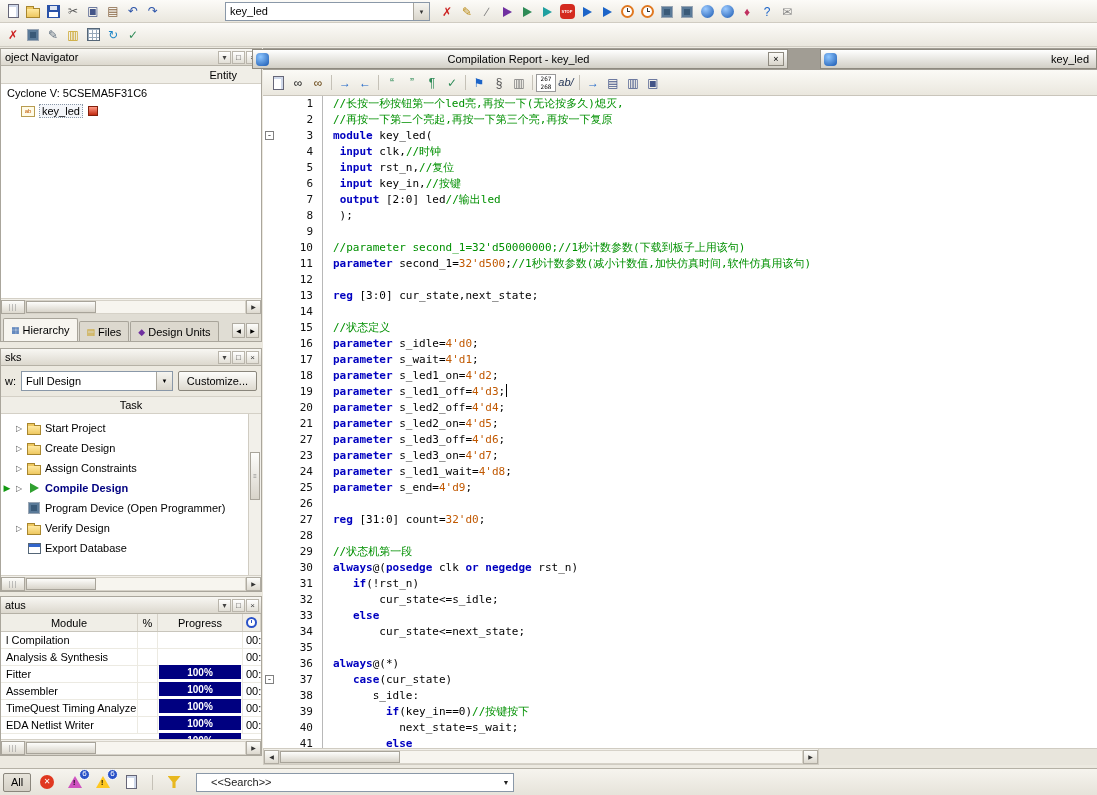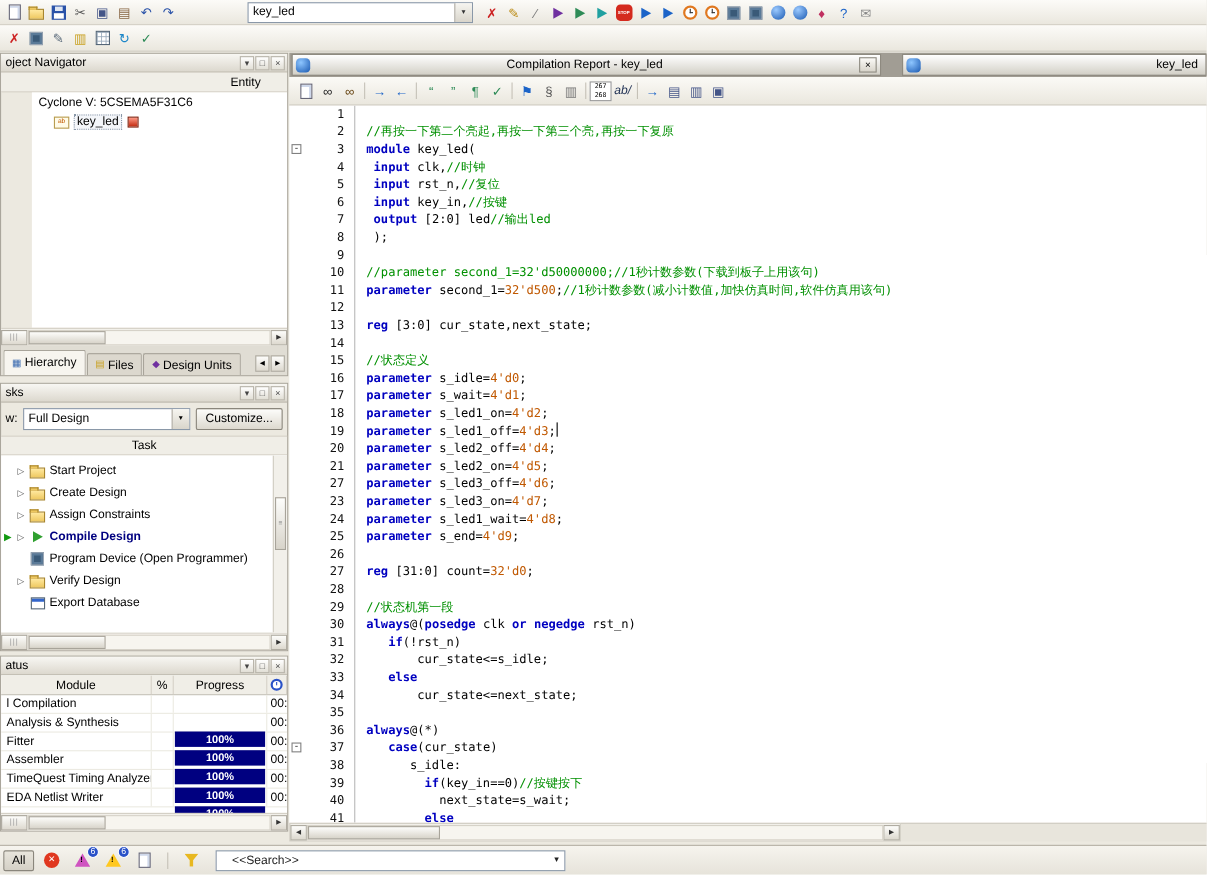--- a/index.html
+++ b/index.html
@@ -50,21 +50,21 @@
   
   .panel{position:absolute;left:0;width:262px;background:#ece9e0;border:1px solid #aaa69c;display:flex;flex-direction:column;}
   #project-navigator{top:48px;height:294px;}
   #tasks-panel{top:348px;height:244px;}
   #status-panel{top:596px;height:160px;}
   .dock-title{height:17px;flex:none;background:linear-gradient(#f8f7f3,#dcd8ce);border-bottom:1px solid #b5b1a6;display:flex;align-items:center;padding:0 2px 0 4px;}
   .dock-btns{margin-left:auto;display:flex;gap:1px;}
   .dock-btn{width:13px;height:13px;display:flex;align-items:center;justify-content:center;font-size:8px;color:#444;border:1px solid #b9b5ab;background:linear-gradient(#fff,#e2dfd6);}
 
   .nav-header{height:18px;flex:none;background:#f0eee7;border-bottom:1px solid #d4d0c6;display:flex;align-items:center;justify-content:flex-end;padding-right:24px;}
-  .nav-tree{background:#fff;flex:1;overflow:hidden;margin-left:28px;}
+  .nav-tree{background:#fff;flex:1;overflow:hidden;}
   .tree-row{height:18px;display:flex;align-items:center;padding-left:6px;white-space:nowrap;}
   .tree-row.ent{padding-left:20px;}
   .ent-label{border:1px dotted #8a98a8;padding:0 2px;margin-left:4px;background:#f4f6fa;}
 
   .hscroll{height:16px;flex:none;background:#f2f0ea;border-top:1px solid #d4d0c6;display:flex;align-items:center;}
   .hs-grip{width:24px;height:14px;background:linear-gradient(#fdfdfb,#ddd9cf);border:1px solid #aaa69c;color:#999;font-size:7px;display:flex;align-items:center;justify-content:center;letter-spacing:1px;flex:none;}
   .hs-track{flex:1;height:14px;background:#f7f5ef;border:1px solid #d6d2c8;position:relative;}
   .hs-thumb{position:absolute;left:0;top:0;width:70px;height:12px;background:linear-gradient(#fdfdfb,#d8d4ca);border:1px solid #a8a49a;}
   .hs-btn{width:15px;height:14px;border:1px solid #b0aca2;background:linear-gradient(#fdfdfb,#ddd9cf);display:flex;align-items:center;justify-content:center;font-size:6px;color:#333;flex:none;}
 
@@ -107,21 +107,21 @@
   
   #message-bar{position:absolute;left:0;top:768px;width:1097px;height:27px;background:linear-gradient(#f6f4ee,#e6e3da);border-top:1px solid #b5b1a6;display:flex;align-items:center;padding-left:3px;gap:6px;}
   .all-btn{width:28px;height:19px;border:1px solid #8a867c;background:linear-gradient(#e8e5dc,#d4d0c6);display:flex;align-items:center;justify-content:center;border-radius:2px;}
   .search-combo{width:318px;height:19px;background:#fff;border:1px solid #8a98a8;display:flex;align-items:center;margin-left:6px;}
   .search-combo .txt{flex:1;padding-left:14px;color:#222;}
   .search-combo .arr{width:14px;font-size:7px;color:#222;text-align:center;}
 
   
   #mdi-strip{position:absolute;left:263px;top:48px;width:834px;height:22px;background:#a19d94;}
   .child-title{position:absolute;top:49px;height:20px;background:linear-gradient(#ffffff,#d2cfc6);border:1px solid #8e8a80;display:flex;align-items:center;padding:0 3px;gap:3px;}
-  #report-title{left:265px;width:536px;}
+  #report-title{left:252px;width:536px;}
   #editor-title{left:820px;width:277px;}
   .win-ico{width:13px;height:13px;border-radius:4px;background:radial-gradient(circle at 35% 30%,#8ec6ff,#1857b0);flex:none;}
   .ct-text{flex:1;text-align:center;white-space:nowrap;overflow:hidden;}
   #editor-title .ct-text{text-align:right;padding-right:4px;}
   .win-close{width:16px;height:14px;background:linear-gradient(#fbfaf7,#d8d4ca);border:1px solid #8e8a80;display:flex;align-items:center;justify-content:center;font-size:9px;flex:none;}
 
   #editor-toolbar{position:absolute;left:263px;top:70px;width:834px;height:26px;background:linear-gradient(#fbfaf6,#eae7de);border-bottom:1px solid #c9c5bb;display:flex;align-items:center;padding-left:5px;}
 
   #code-area{position:absolute;left:263px;top:96px;width:834px;height:652px;background:#fff;overflow:hidden;font-family:"DejaVu Sans Mono","Liberation Mono",monospace;font-size:11px;line-height:16px;}
   #code-area:before{content:"";position:absolute;left:59px;top:0;bottom:0;width:1px;background:#b8b8b8;}
@@ -542,21 +542,21 @@
     </span>
     <span class="tbi">
       <span class="g" style="color: rgb(68, 85, 136);">▥</span>
     </span>
     <span class="tbi">
       <span class="g" style="color: rgb(68, 85, 136);">▣</span>
     </span>
   </div>
 
 <div id="code-area">
-    <div class="cl"><div class="fold"></div><div class="ln">1</div></div>
+    <div class="cl"><div class="fold"></div><div class="ln">1</div><div class="codeln"><span class="c">//长按一秒按钮第一个led亮,再按一下(无论按多久)熄灭,</span></div></div>
     <div class="cl"><div class="fold"></div><div class="ln">2</div><div class="codeln"><span class="c">//再按一下第二个亮起,再按一下第三个亮,再按一下复原</span></div></div>
     <div class="cl"><div class="fold"><div class="fbox">-</div></div><div class="ln">3</div><div class="codeln"><span class="k">module</span><span class="p"> key_led(</span></div></div>
     <div class="cl"><div class="fold"></div><div class="ln">4</div><div class="codeln"><span class="p"> </span><span class="k">input</span><span class="p"> clk,</span><span class="c">//时钟</span></div></div>
     <div class="cl"><div class="fold"></div><div class="ln">5</div><div class="codeln"><span class="p"> </span><span class="k">input</span><span class="p"> rst_n,</span><span class="c">//复位</span></div></div>
     <div class="cl"><div class="fold"></div><div class="ln">6</div><div class="codeln"><span class="p"> </span><span class="k">input</span><span class="p"> key_in,</span><span class="c">//按键</span></div></div>
     <div class="cl"><div class="fold"></div><div class="ln">7</div><div class="codeln"><span class="p"> </span><span class="k">output</span><span class="p"> [2:0] led</span><span class="c">//输出led</span></div></div>
     <div class="cl"><div class="fold"></div><div class="ln">8</div><div class="codeln"><span class="p"> );</span></div></div>
     <div class="cl"><div class="fold"></div><div class="ln">9</div><div class="codeln"></div></div>
     <div class="cl"><div class="fold"></div><div class="ln">10</div><div class="codeln"><span class="c">//parameter second_1=32'd50000000;//1秒计数参数(下载到板子上用该句)</span></div></div>
     <div class="cl"><div class="fold"></div><div class="ln">11</div><div class="codeln"><span class="k">parameter</span><span class="p"> second_1=</span><span class="n">32'd500</span><span class="p">;</span><span class="c">//1秒计数参数(减小计数值,加快仿真时间,软件仿真用该句)</span></div></div>

